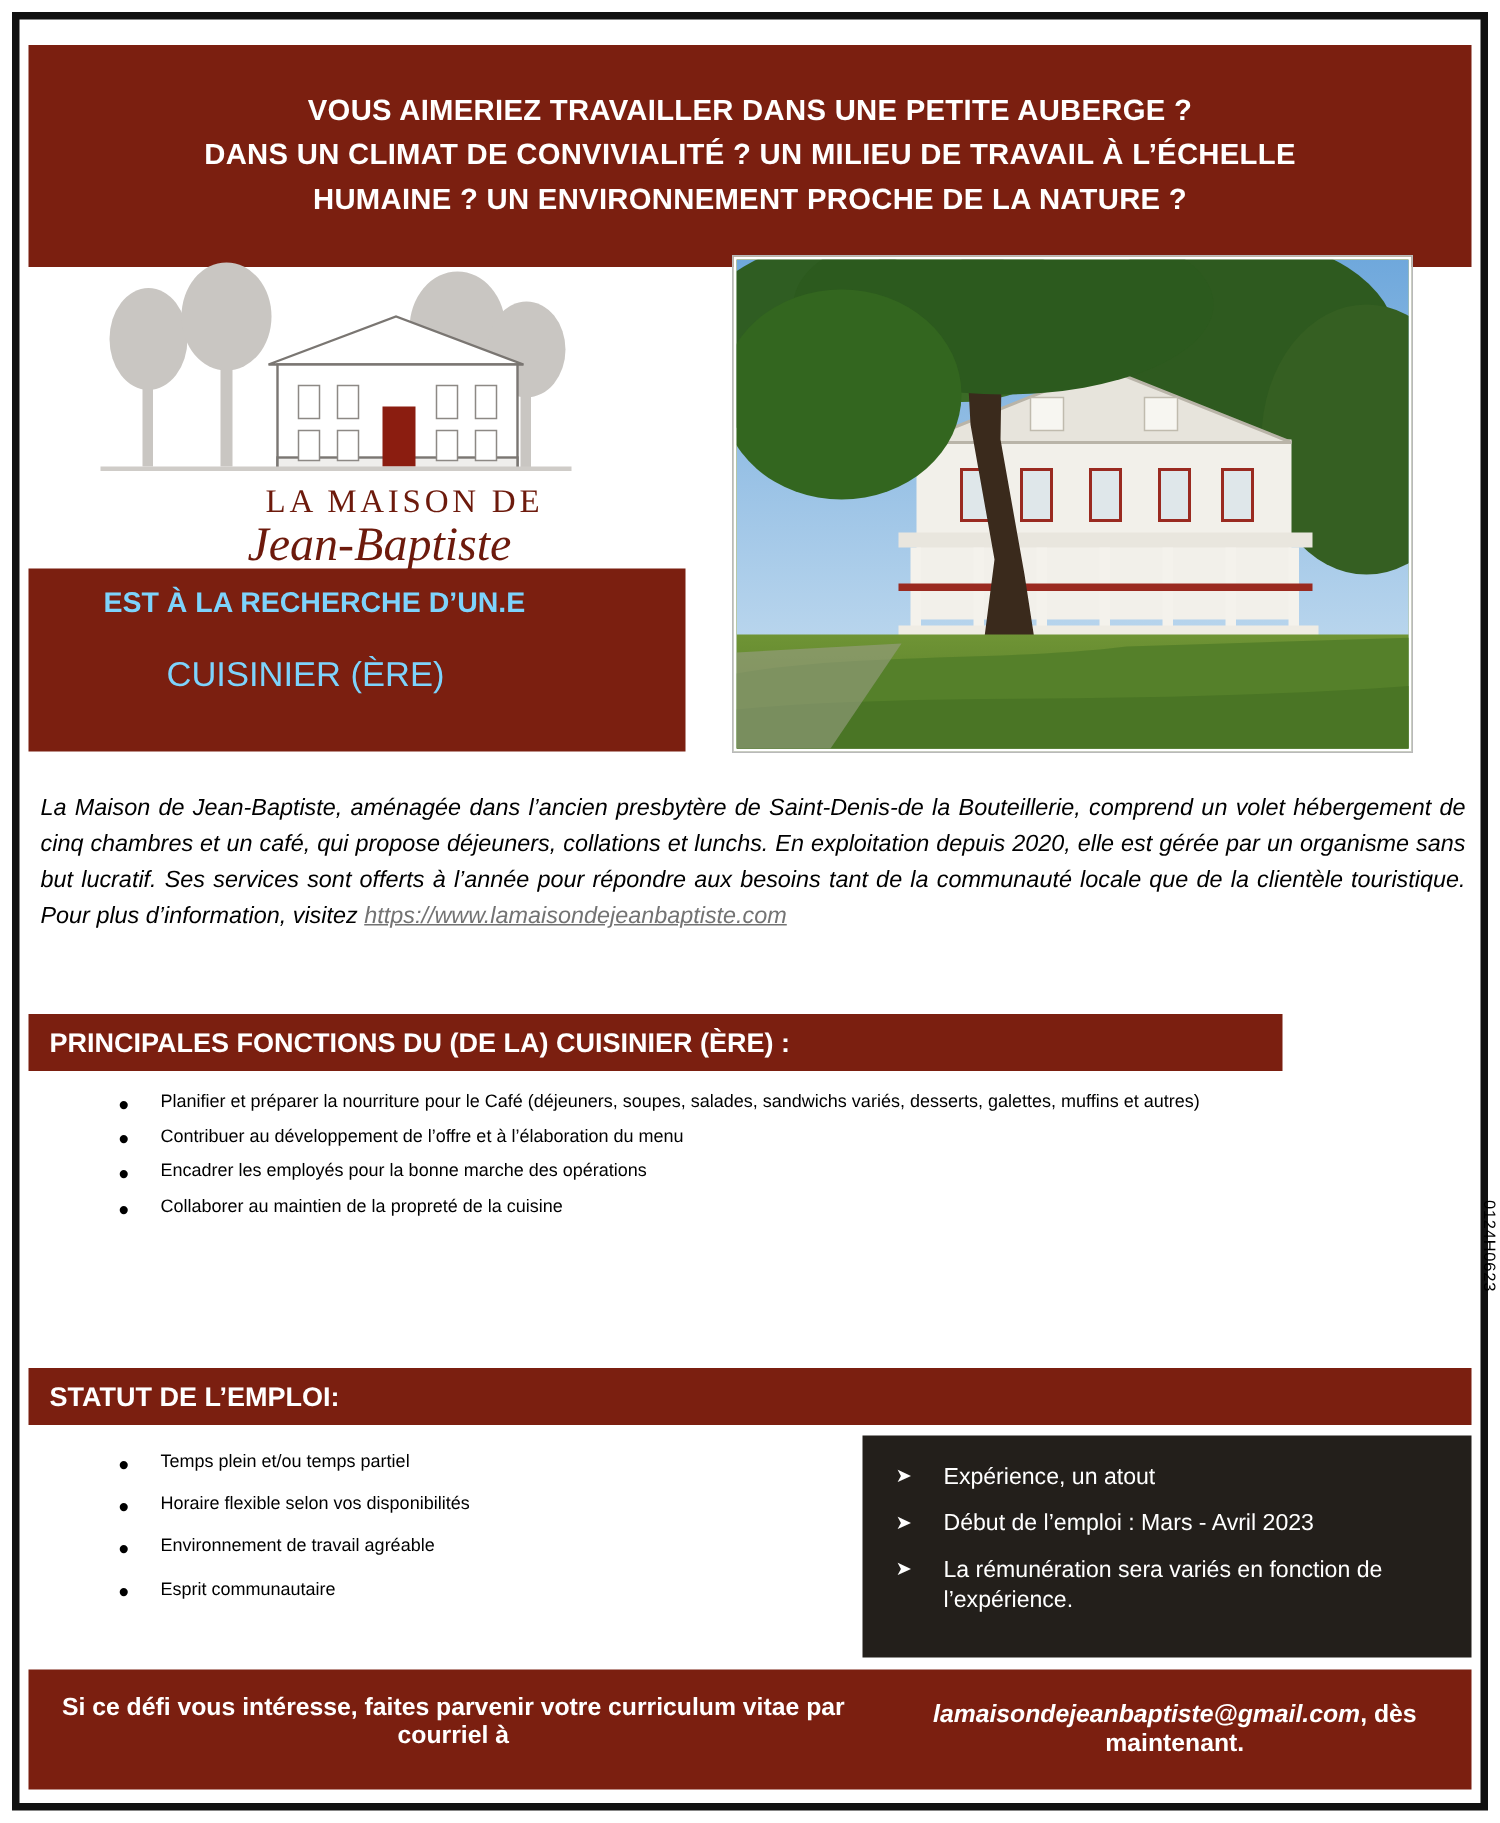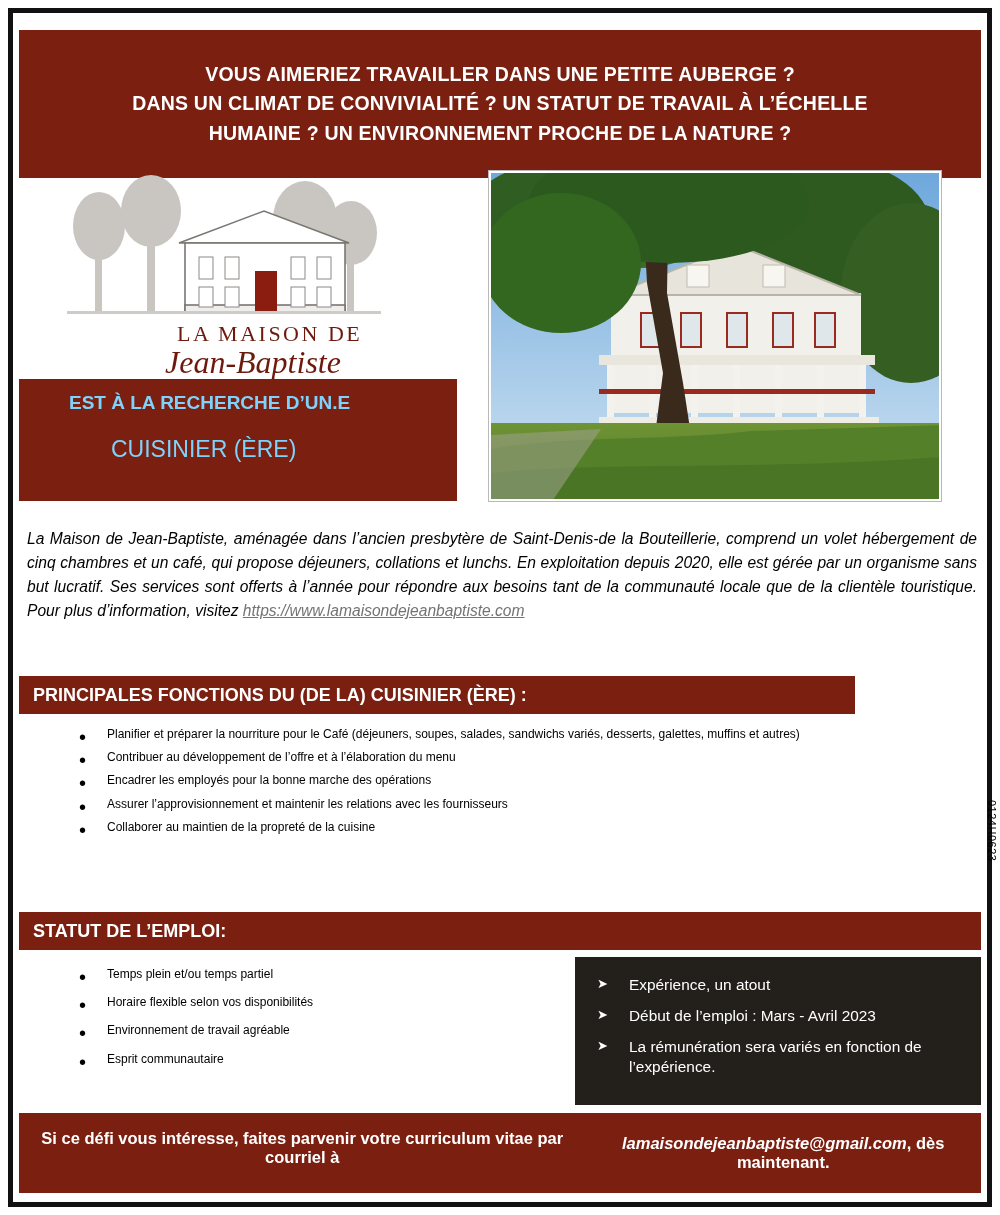--- a/index.html
+++ b/index.html
@@ -260,21 +260,21 @@
 </head>
 <body>
 
 <div class="page">
   <div class="frame"></div>
 
   <div class="inner">
 
     <div class="header-band">
       <div class="line">VOUS AIMERIEZ TRAVAILLER DANS UNE PETITE AUBERGE ?</div>
-      <div class="line">DANS UN CLIMAT DE CONVIVIALITÉ ? UN STATUT DE TRAVAIL À L’ÉCHELLE</div>
+      <div class="line">DANS UN CLIMAT DE CONVIVIALITÉ ? UN MILIEU DE TRAVAIL À L’ÉCHELLE</div>
       <div class="line">HUMAINE ? UN ENVIRONNEMENT PROCHE DE LA NATURE ?</div>
     </div>
 
     <div class="logo-wrap">
       <svg class="logo-svg" width="330" height="210" viewBox="0 0 330 210">
 
         <g fill="#c9c6c2">
           <ellipse cx="40" cy="55" rx="26" ry="34"></ellipse>
           <rect x="36" y="80" width="7" height="60"></rect>
           <ellipse cx="92" cy="40" rx="30" ry="36"></ellipse>
@@ -382,21 +382,20 @@
 
     <p class="intro">
       <span>La Maison de Jean-Baptiste, aménagée dans l’ancien presbytère de Saint-Denis-de la Bouteillerie, comprend un volet hébergement de cinq chambres et un café, qui propose déjeuners, collations et lunchs. En exploitation depuis 2020, elle est gérée par un organisme sans but lucratif. Ses services sont offerts à l’année pour répondre aux besoins tant de la communauté locale que de la clientèle touristique. Pour plus d’information, visitez </span><a href="#">https://www.lamaisondejeanbaptiste.com</a>
     </p>
 
     <div class="bar" id="bar-fonctions">PRINCIPALES FONCTIONS DU (DE LA) CUISINIER (ÈRE) :</div>
     <ul class="bullets" id="fonctions-list">
       <li>Planifier et préparer la nourriture pour le Café (déjeuners, soupes, salades, sandwichs variés, desserts, galettes, muffins et autres)</li>
       <li>Contribuer au développement de l’offre et à l’élaboration du menu</li>
       <li>Encadrer les employés pour la bonne marche des opérations</li>
-      <li>Assurer l’approvisionnement et maintenir les relations avec les fournisseurs</li>
       <li>Collaborer au maintien de la propreté de la cuisine</li>
     </ul>
 
     <div class="bar" id="bar-statut">STATUT DE L’EMPLOI:</div>
     <ul class="bullets" id="statut-list">
       <li>Temps plein et/ou temps partiel</li>
       <li>Horaire flexible selon vos disponibilités</li>
       <li>Environnement de travail agréable</li>
       <li>Esprit communautaire</li>
     </ul>

